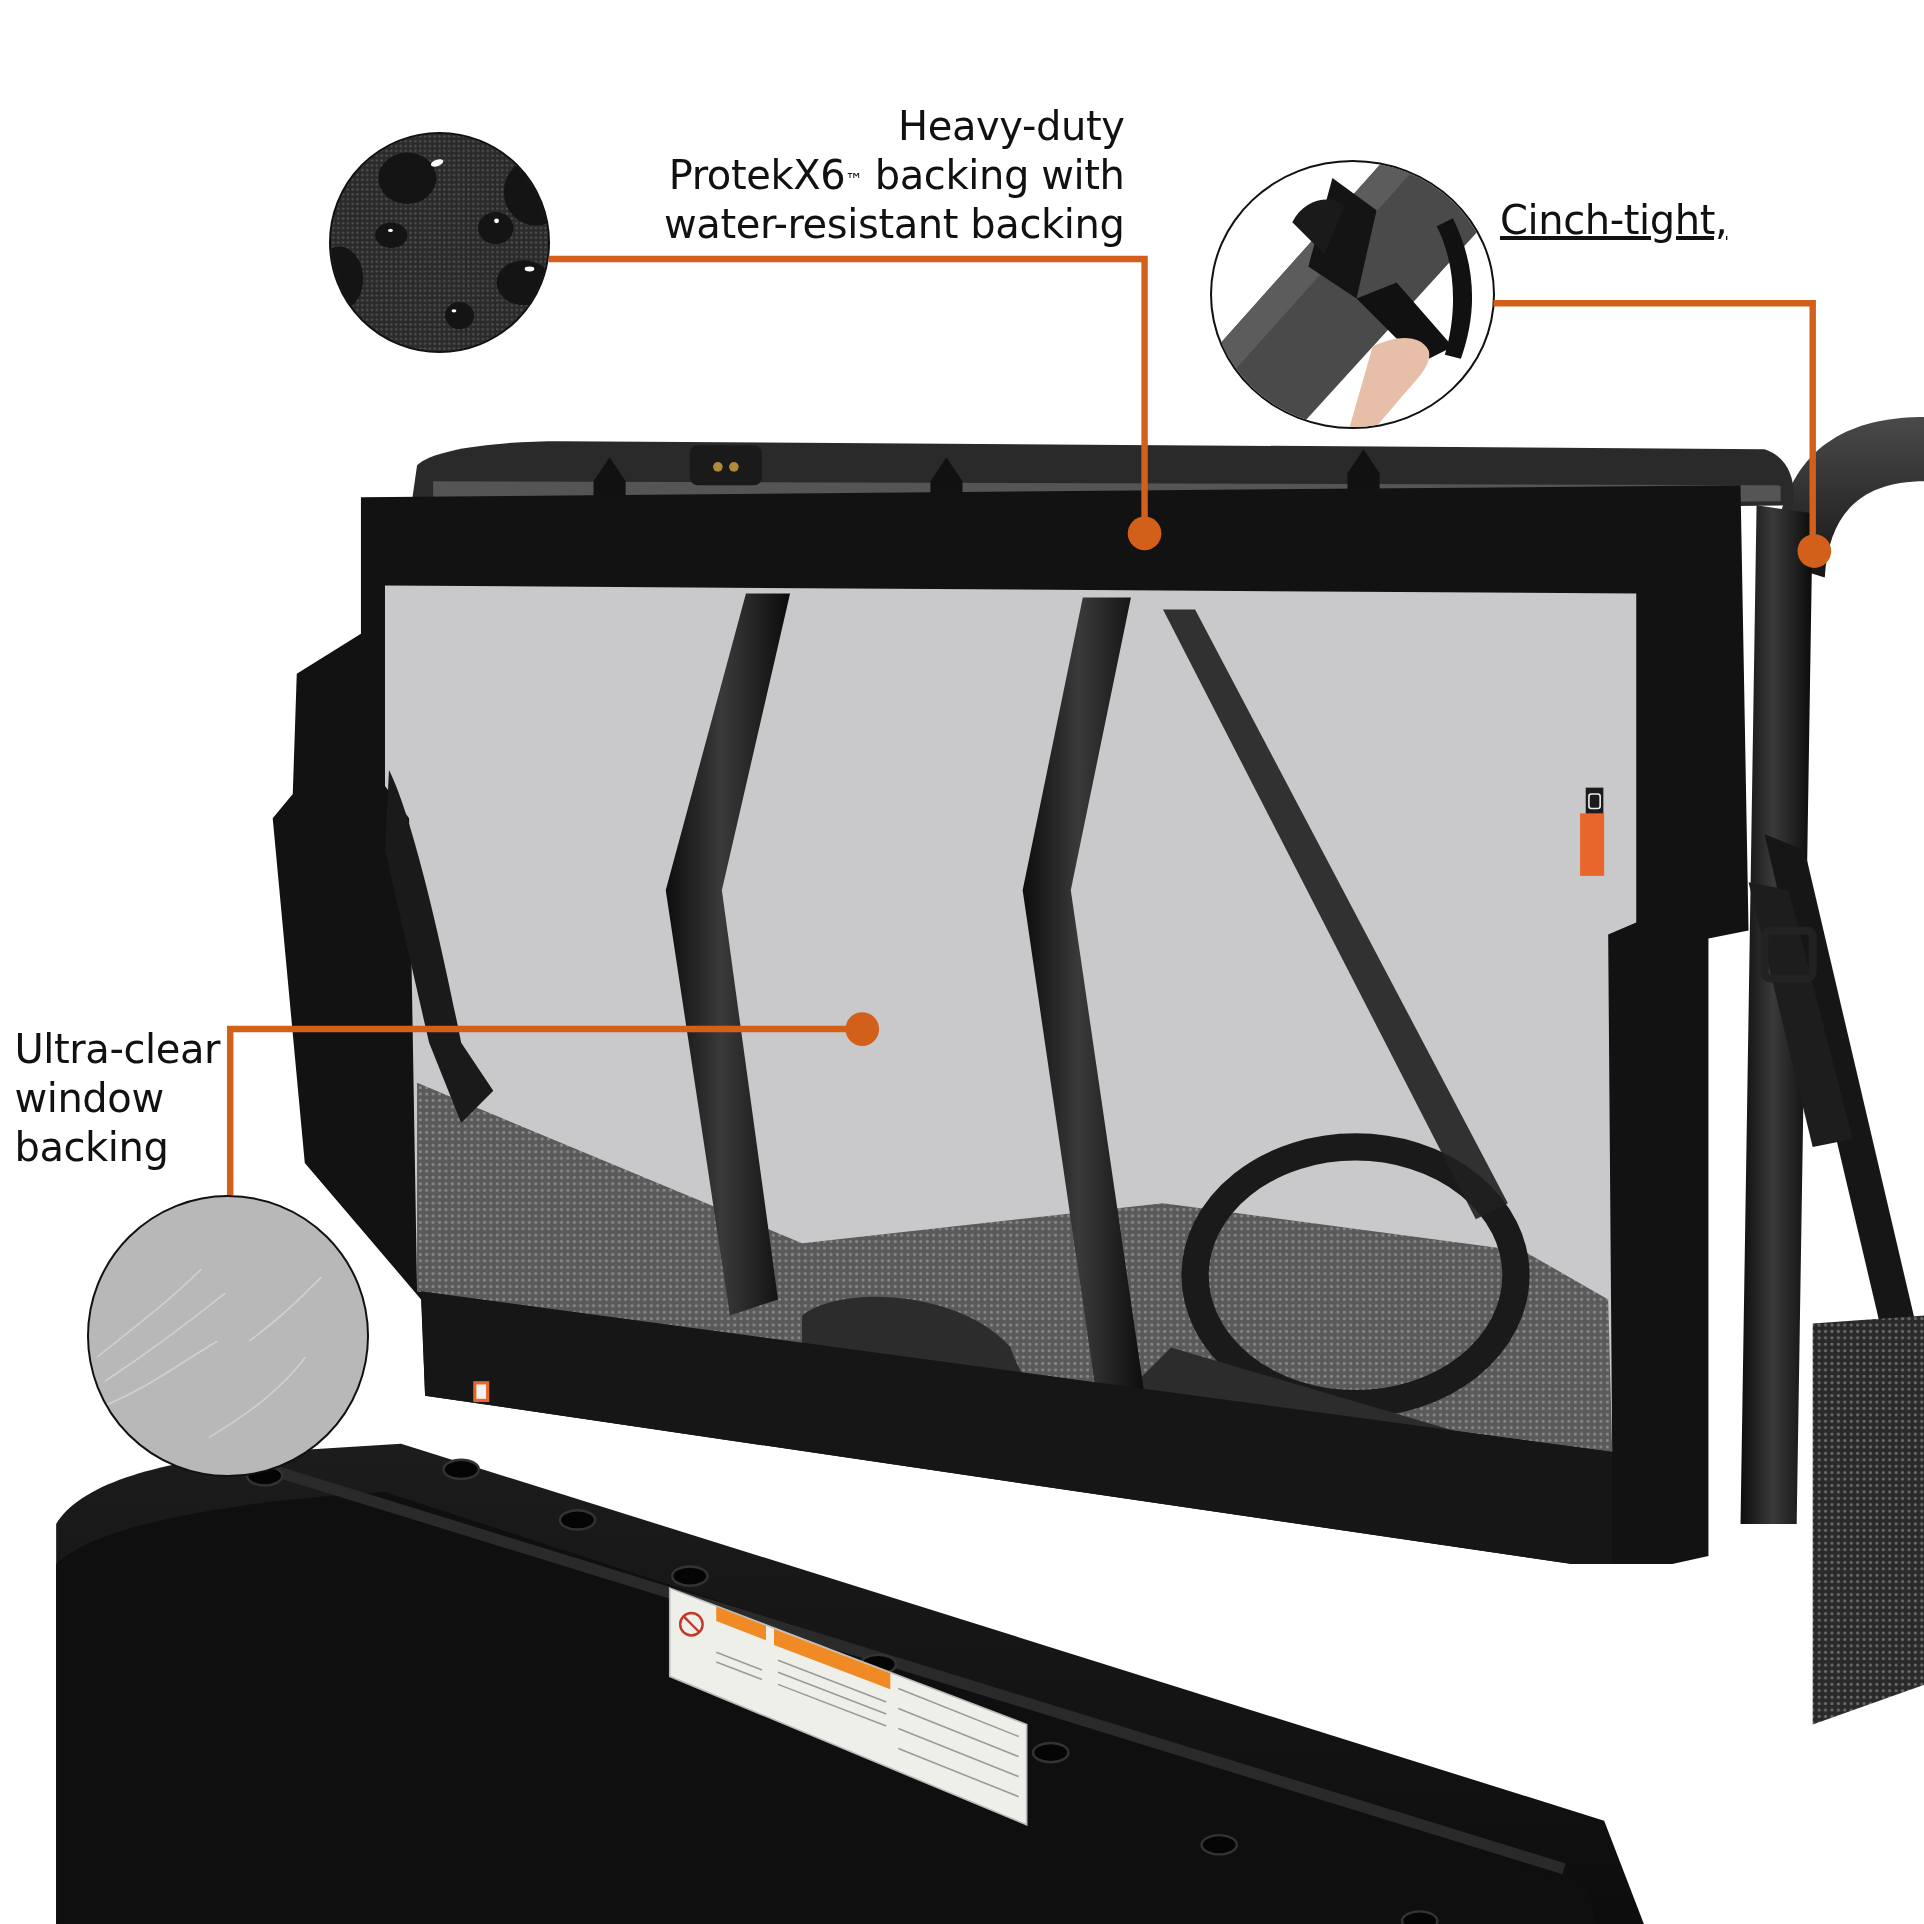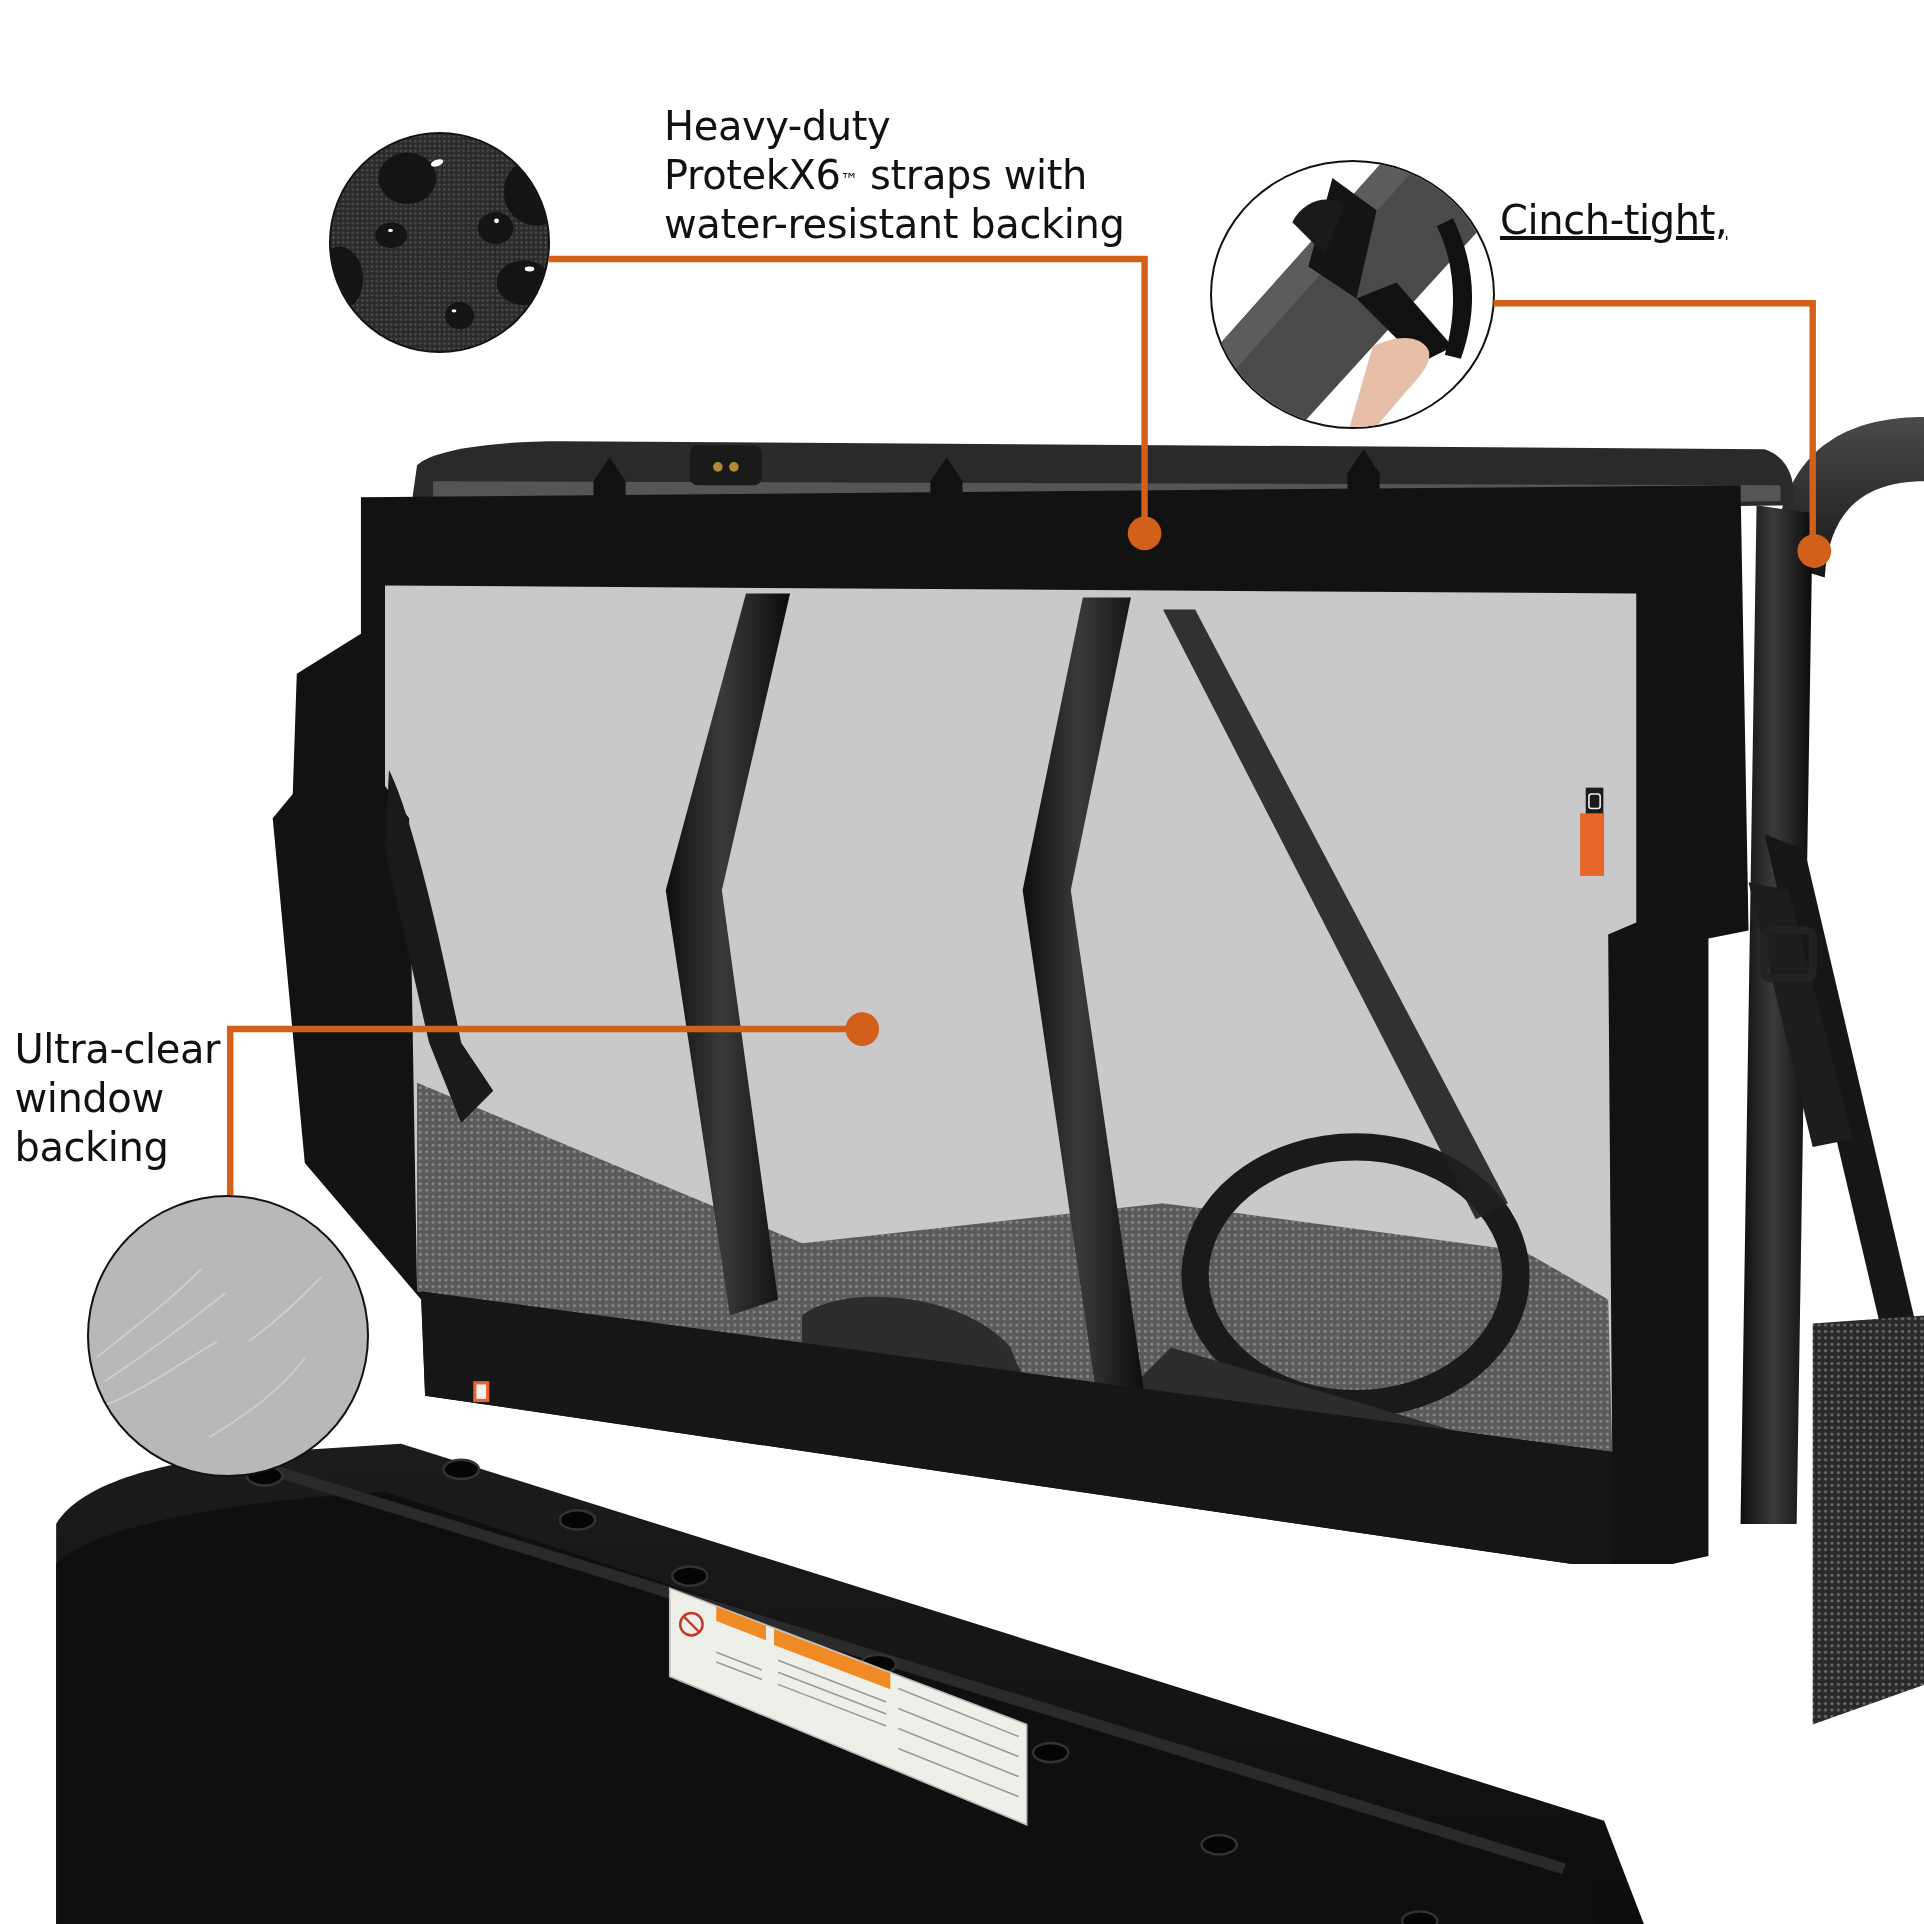--- a/index.html
+++ b/index.html
@@ -200,23 +200,23 @@
     <polyline points="1862,378 2260,378 2260,687"></polyline>
     <polyline points="1075,1283 287,1283 287,1490"></polyline>
   </g>
   <g fill="#d2601a">
     <circle cx="1427" cy="665" r="21"></circle>
     <circle cx="2262" cy="687" r="21"></circle>
     <circle cx="1075" cy="1283" r="21"></circle>
   </g>
 </svg>
 
-<div class="callout-text" style="left:664px;top:102px;">
+<div class="callout-text" style="left:664px;top:102px;text-align:right;">
   <span class="line">Heavy-duty</span>
-  <span class="line"><span>ProtekX6</span><span class="tm">™</span> <span>straps with</span></span>
+  <span class="line"><span>ProtekX6</span><span class="tm">™</span> <span>backing with</span></span>
   <span class="line">water-resistant backing</span>
 </div>
 
 <div class="callout-text" style="left:1500px;top:196px;text-decoration:underline;">
   <span class="line">Cinch-tight,</span>
 </div>
 
 <div class="callout-text" style="left:14.4px;top:1025px;width:205px;text-align:left;">
   <span class="line">Ultra-clear</span>
   <span class="line">window</span>

